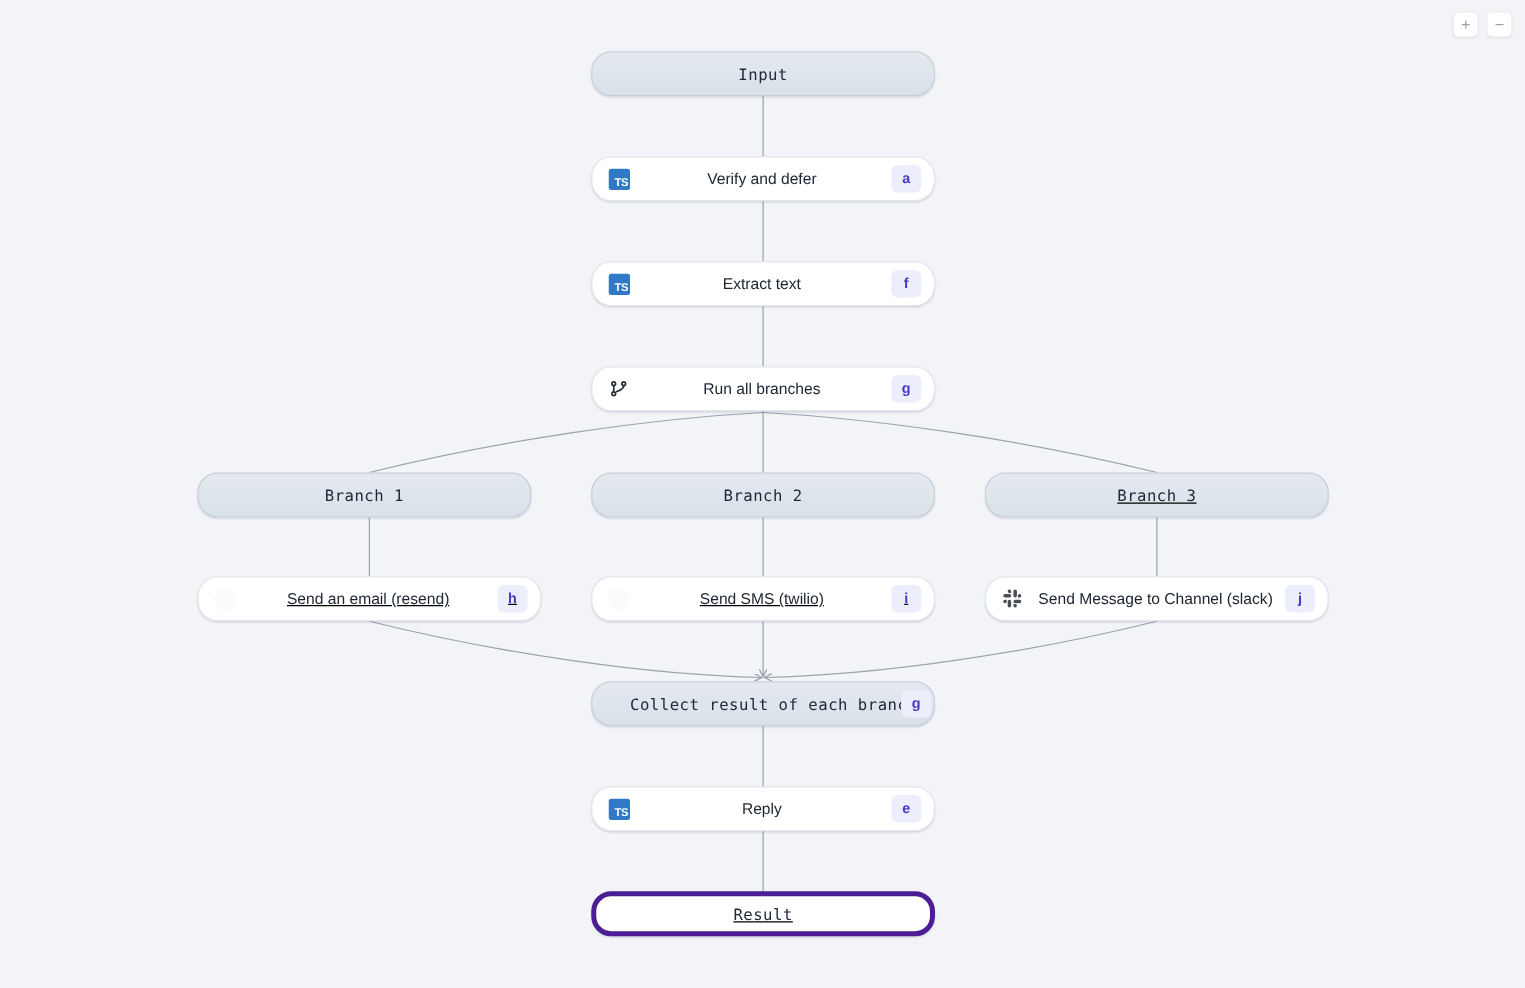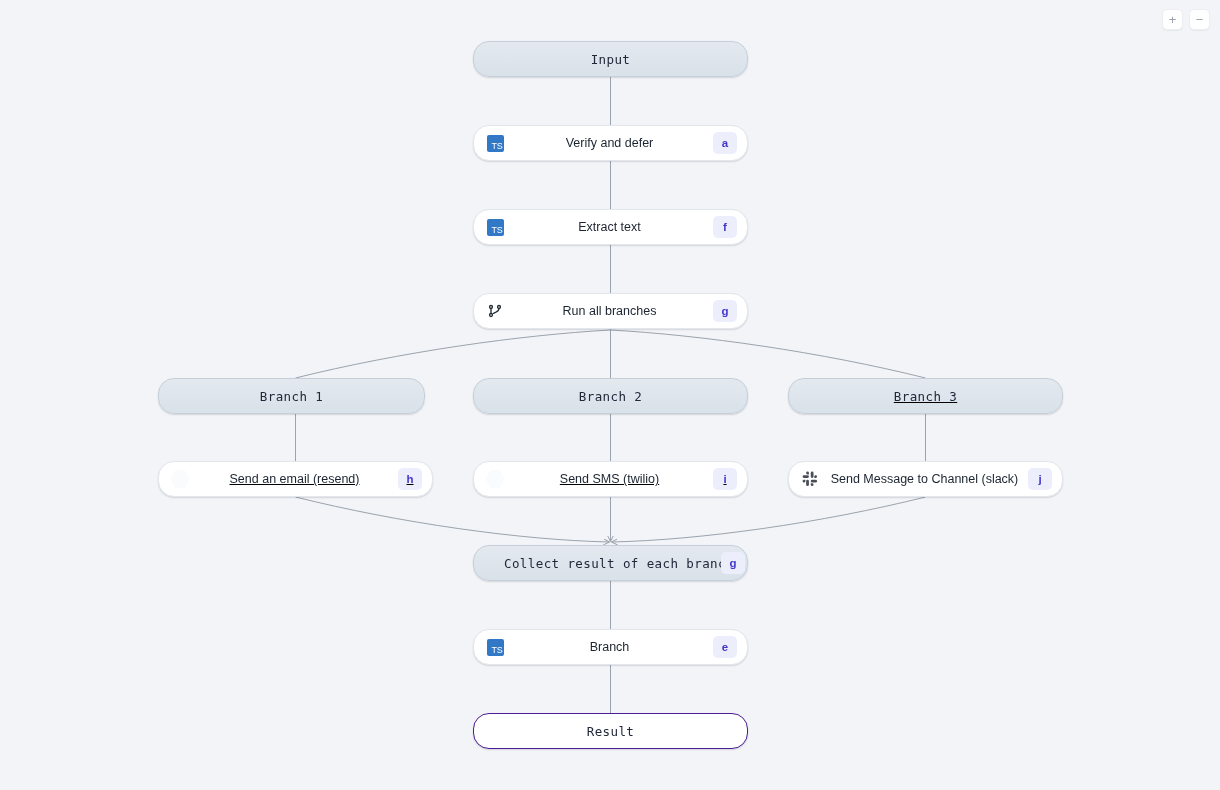--- a/index.html
+++ b/index.html
@@ -34,21 +34,22 @@
     background: #ffffff;
     border: 1px solid #e3e6ec;
     padding: 0 8px 0 8px;
   }
   .node.frame {
     background: linear-gradient(180deg, #e3e9ef 0%, #d9e1e9 100%);
     border: 1px solid #c6cfd9;
   }
   .node.plain {
     background: #ffffff;
-    border: 1px solid #4c1d95;
+    border: 4px solid #4c1d95;
+    text-decoration: underline;
   }
 
   .node-label {
     flex: 1 1 auto;
     text-align: center;
     font-size: 12.5px;
     color: #1b2430;
     white-space: nowrap;
     overflow: hidden;
   }
@@ -87,21 +88,21 @@
     width: 17px; height: 17px;
     background: #3178c6;
     border-radius: 2px;
     position: relative;
   }
   .ts-icon span {
     position: absolute;
     right: 1px; bottom: 0px;
     font-family: "Liberation Sans", sans-serif;
     font-size: 9px;
-    font-weight: normal;
+    font-weight: bold;
     color: #ffffff;
     letter-spacing: -.3px;
     line-height: 11px;
   }
 
   
   .hex-icon {
     width: 19px; height: 19px;
     background: #fafbfc;
     clip-path: polygon(25% 3%, 75% 3%, 100% 50%, 75% 97%, 25% 97%, 0% 50%);
@@ -239,20 +240,20 @@
         <span class="spacer-right"></span>
         <span class="node-label">Collect result of each branch</span>
         <span class="badge">g</span>
       </div>
       <div class="node module" style="left: 473px; top: 629px; width: 275px;">
         <span class="node-icon">
           <span class="ts-icon">
             <span>TS</span>
           </span>
         </span>
-        <span class="node-label">Branch</span>
+        <span class="node-label">Reply</span>
         <span class="badge">e</span>
       </div>
       <div class="node plain mono" style="left: 473px; top: 713px; width: 275px;">
         <span class="node-label">Result</span>
       </div>
     </div>
 </div>
 
 </body></html>

